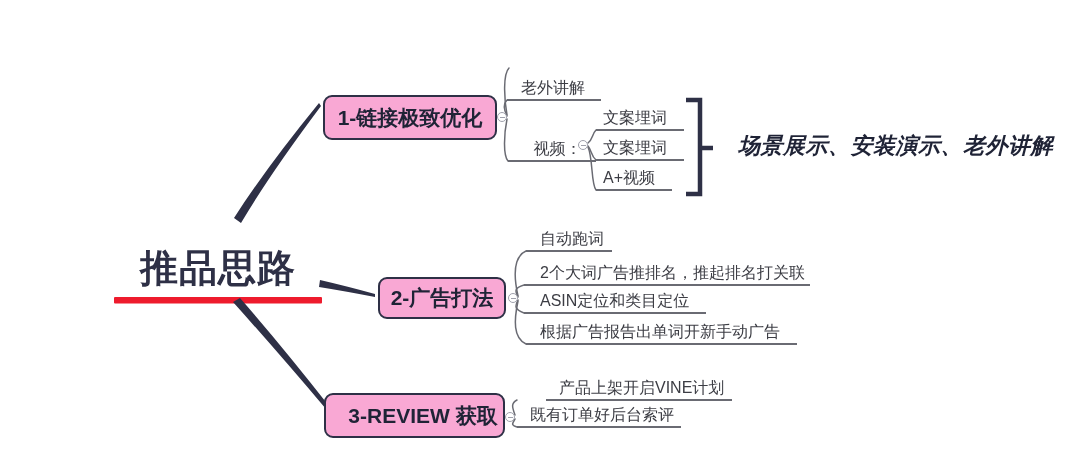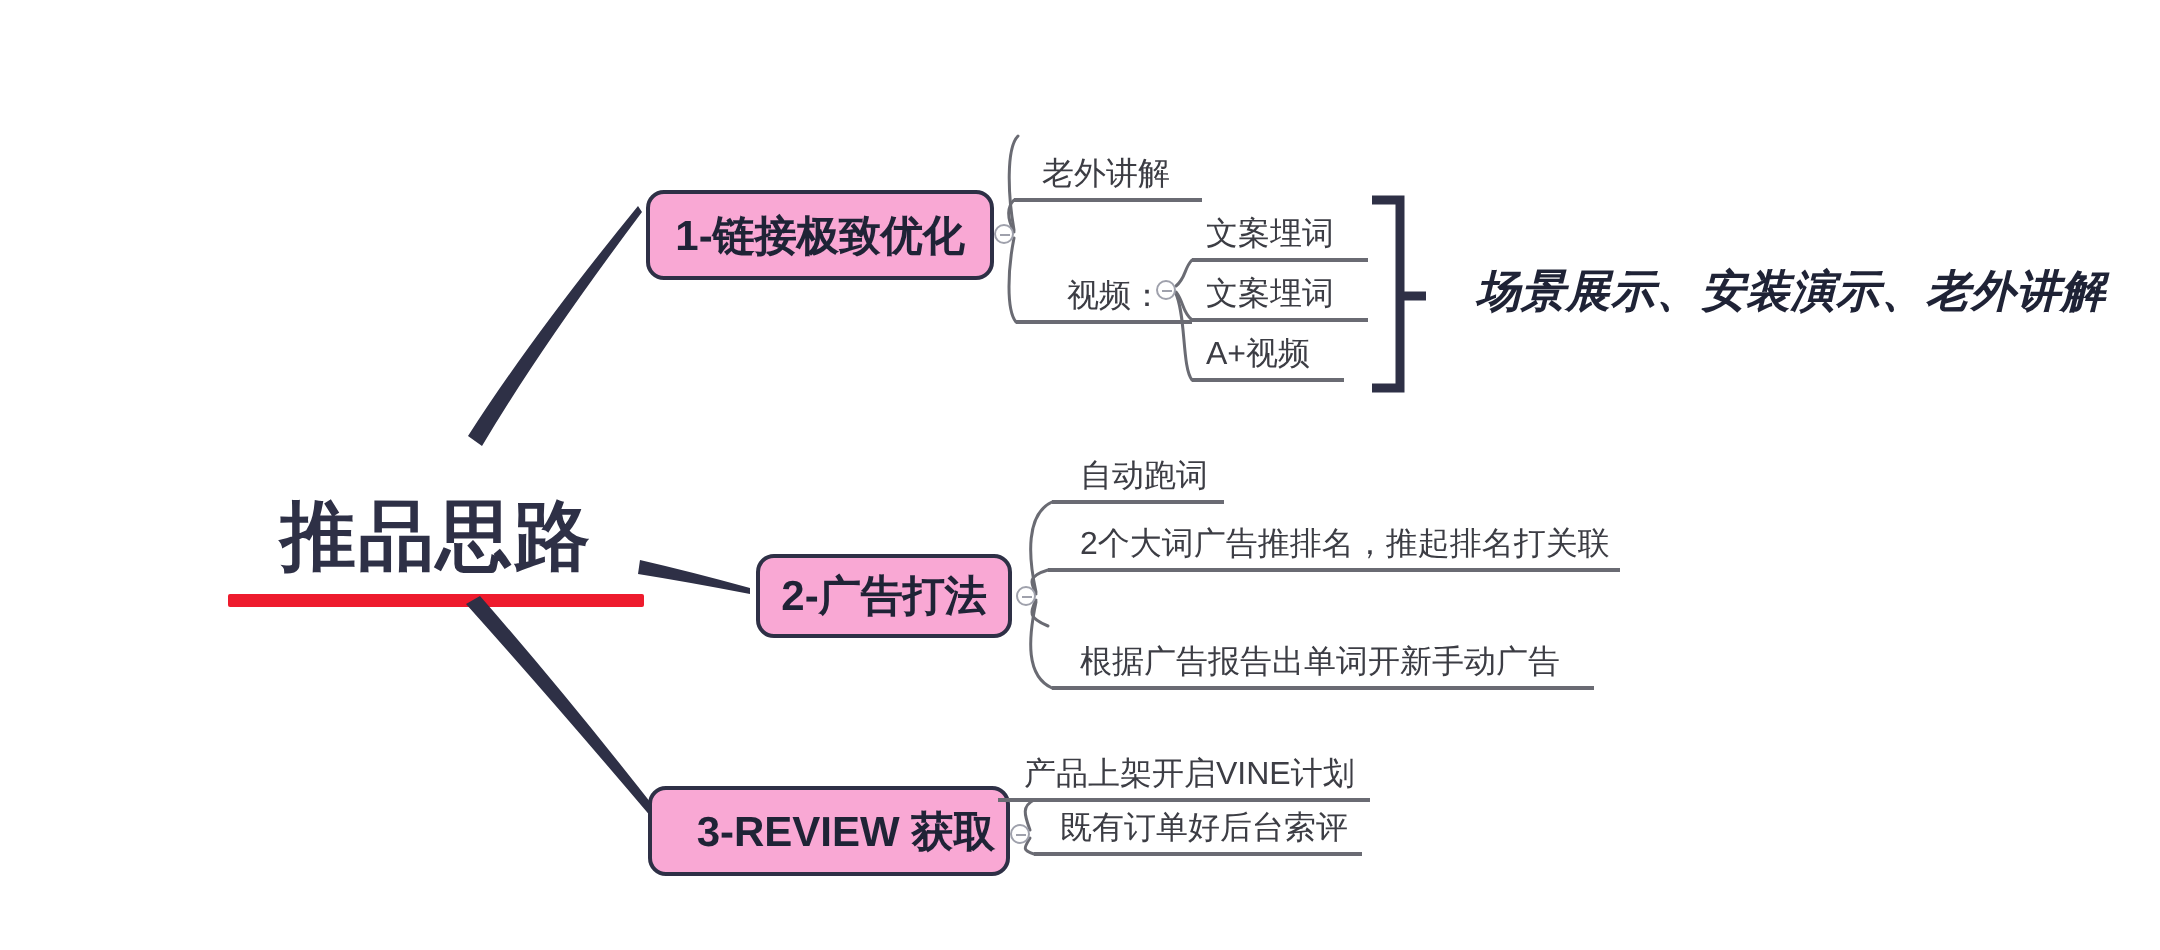--- a/index.html
+++ b/index.html
@@ -104,18 +104,19 @@
   <div class="leaf" style="left:507px;top:77px;width:94px;">老外讲解</div>
   <div class="leaf" style="left:508px;top:138px;width:88px;padding-left:15px;text-align:center;">视频：</div>
   <div class="leaf" style="left:596px;top:107px;width:88px;padding-left:7px;">文案埋词</div>
   <div class="leaf" style="left:596px;top:137px;width:88px;padding-left:7px;">文案埋词</div>
   <div class="leaf" style="left:596px;top:167px;width:76px;padding-left:7px;">A+视频</div>
 
   <div class="annotation">场景展示、安装演示、老外讲解</div>
 
   <div class="leaf" style="left:526px;top:228px;width:86px;">自动跑词</div>
   <div class="leaf" style="left:524px;top:262px;width:286px;padding-left:16px;">2个大词广告推排名，推起排名打关联</div>
+  <div class="leaf" style="left:524px;top:290px;width:182px;padding-left:16px;">ASIN定位和类目定位</div>
   <div class="leaf" style="left:526px;top:321px;width:271px;">根据广告报告出单词开新手动广告</div>
 
-  <div class="leaf" style="left:499px;top:377px;width:186px;padding-left:13px;">产品上架开启VINE计划</div>
+  <div class="leaf" style="left:546px;top:377px;width:186px;padding-left:13px;">产品上架开启VINE计划</div>
   <div class="leaf" style="left:517px;top:404px;width:164px;padding-left:13px;">既有订单好后台索评</div>
 
 </div>
 
 </body></html>

